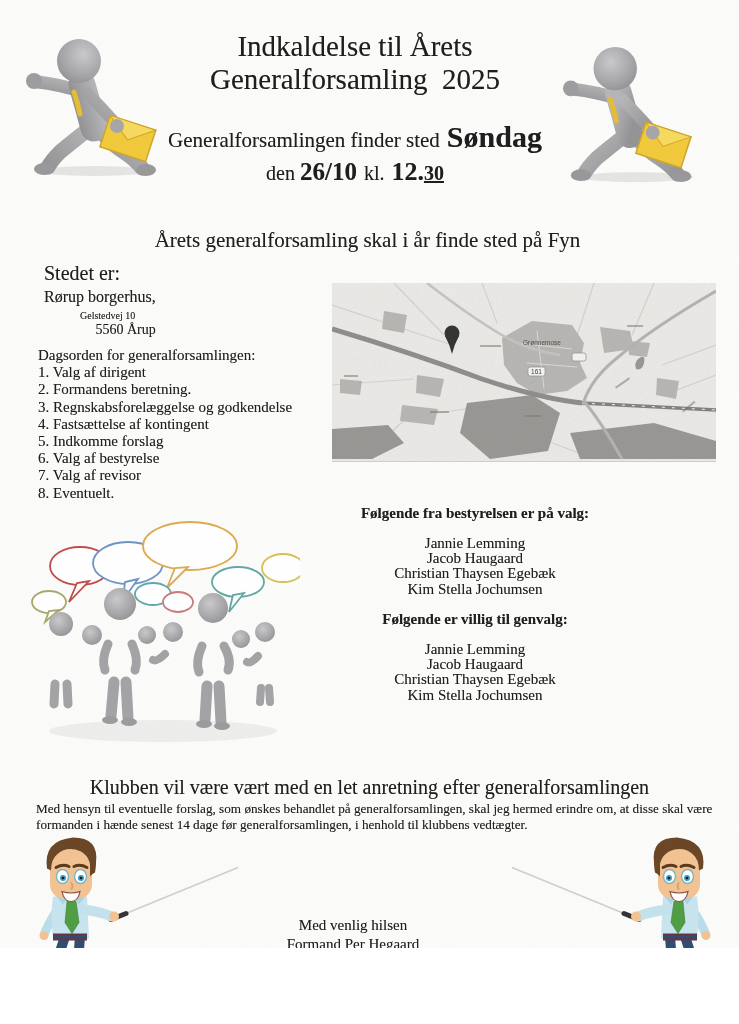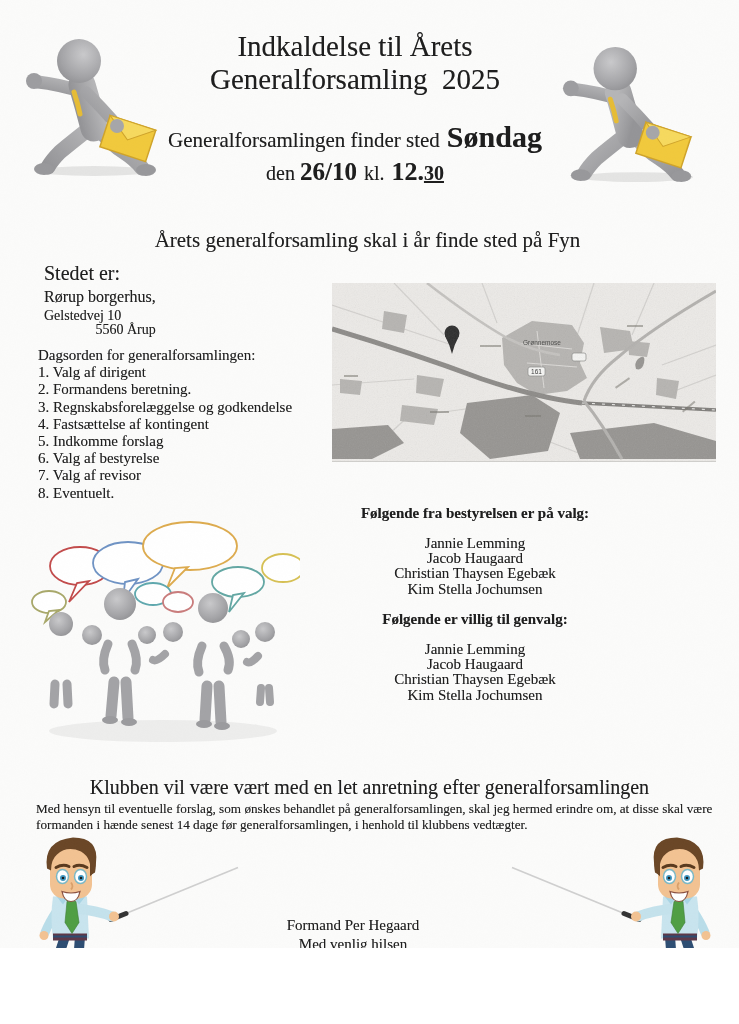--- a/index.html
+++ b/index.html
@@ -20,21 +20,21 @@
   .when-date{font-size:25px;font-weight:bold;margin:0 5px;}
   .when-kl{margin:0 2px;}
   .when-hours{font-size:26px;font-weight:bold;margin-left:5px;}
   .when-minutes{font-size:20px;font-weight:bold;text-decoration:underline;}
   
   .intro-heading{left:0;top:228px;width:735px;text-align:center;font-size:21px;color:#1e1e1e;}
   
   .venue{left:44px;top:262px;color:#1e1e1e;}
   .venue-label{font-size:20px;line-height:23px;}
   .venue-name{font-size:16px;line-height:23px;}
-  .venue-street{font-size:14px;line-height:12px;margin-top:2px;}
+  .venue-street{font-size:10px;line-height:12px;margin-top:2px;margin-left:36px;}
   .venue-city{font-size:14px;line-height:15px;text-align:right;}
   
   .agenda{left:38px;top:347px;font-size:15px;line-height:17.2px;color:#1e1e1e;}
   
   .map-wrap{left:332px;top:283px;width:384px;height:178px;border-bottom:1px solid #cfcecb;}
   
   .election{width:310px;text-align:center;color:#1d1d1d;}
   .election-1{left:320px;top:505px;}
   .election-2{left:320px;top:611px;}
   .election-title{font-weight:bold;font-size:15px;}
@@ -384,22 +384,22 @@
       <circle cx="38" cy="47.5" r="3" fill="#3f97c2"></circle>
         <circle cx="56" cy="47.5" r="3" fill="#3f97c2"></circle>
       <circle cx="38" cy="47.5" r="1.3" fill="#1a1a1a"></circle>
         <circle cx="56" cy="47.5" r="1.3" fill="#1a1a1a"></circle>
       <path d="M46 52 Q49 56 46 59" stroke="#d9a06a" stroke-width="1.8" fill="none"></path>
       <path d="M37 61 Q46 64 55 61 Q53 71 46 71 Q39 71 37 61 Z" fill="#ffffff" stroke="#8a5040" stroke-width="1.2"></path>
     </g>
   </svg>
 
   <div class="abs signoff">
+    <div class="soft">Med venlig hilsen</div>
     <div class="soft">Formand Per Hegaard</div>
-    <div class="soft">Med venlig hilsen</div>
   </div>
 
   <div class="abs pagenum soft">7</div>
 
   <svg class="abs grain-overlay" width="739" height="1024">
     <rect width="739" height="1024" filter="url(#grain)"></rect>
   </svg>
 
 </div>
 

